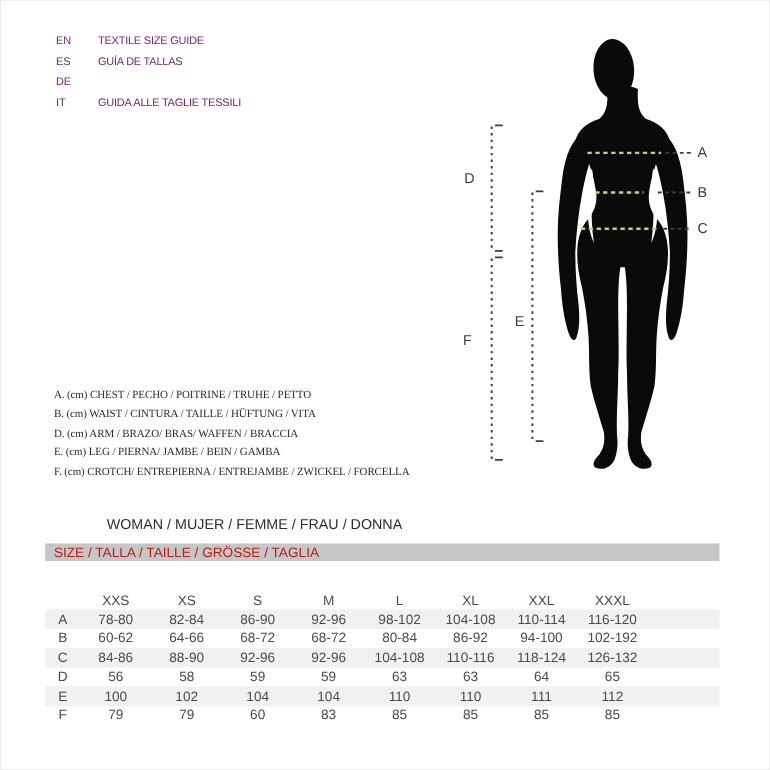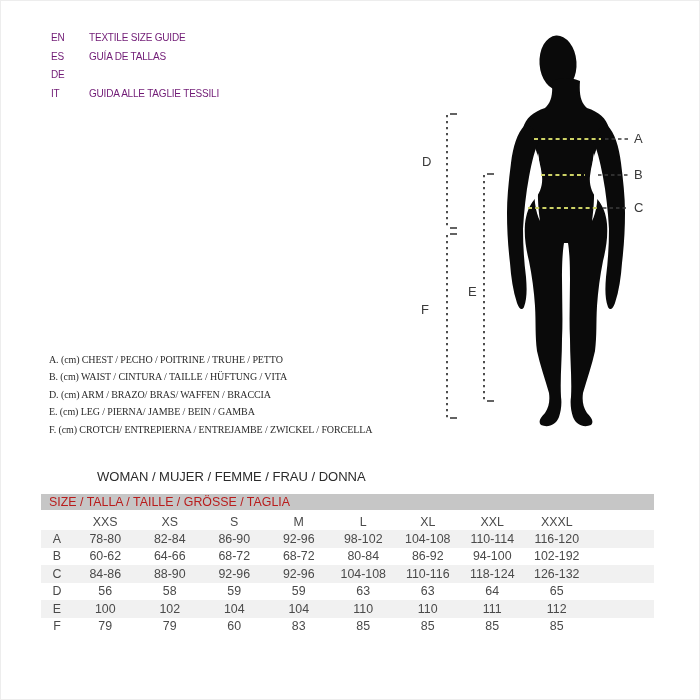--- a/index.html
+++ b/index.html
@@ -18,21 +18,21 @@
   
   .legend-block{position:absolute;left:48px;top:350px;font-size:10px;letter-spacing:-0.1px;color:#2b2b2b;font-family:Liberation Serif, serif;}
   .legend-line{height:17.4px;line-height:17.4px;white-space:nowrap;}
   
   .gender-line{position:absolute;left:48px;top:468px;height:15px;line-height:15px;font-size:13px;color:#2b2b2b;white-space:nowrap;margin-left:48px;}
   
   .size-bar{position:absolute;left:40px;top:493px;width:613px;height:16px;background:#c6c6c6;
     display:flex;align-items:center;padding-left:8px;box-sizing:border-box;
     font-size:12.4px;color:#b91c1c;white-space:nowrap;}
   
-  .size-table{position:absolute;left:40px;top:512px;width:613px;font-size:12.4px;color:#4a4a4a;}
+  .size-table{position:absolute;left:40px;top:536px;width:613px;font-size:12.4px;color:#4a4a4a;}
   .t-row{display:flex;height:17.5px;align-items:center;}
   .t-row.header{height:17px;}
   .t-row.stripe{background:#f1f1f1;}
   .t-label{flex:0 0 32px;text-align:center;}
   .t-cell{flex:0 0 64.5px;text-align:center;}
   .t-fill{flex:1 1 auto;}
 </style>
 </head>
 <body>
 

